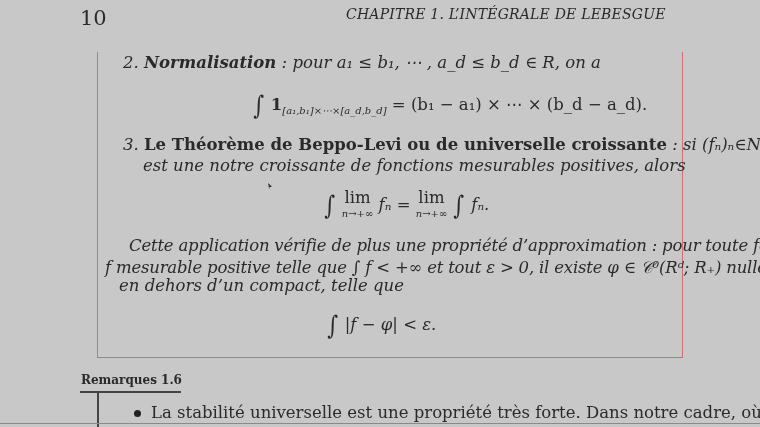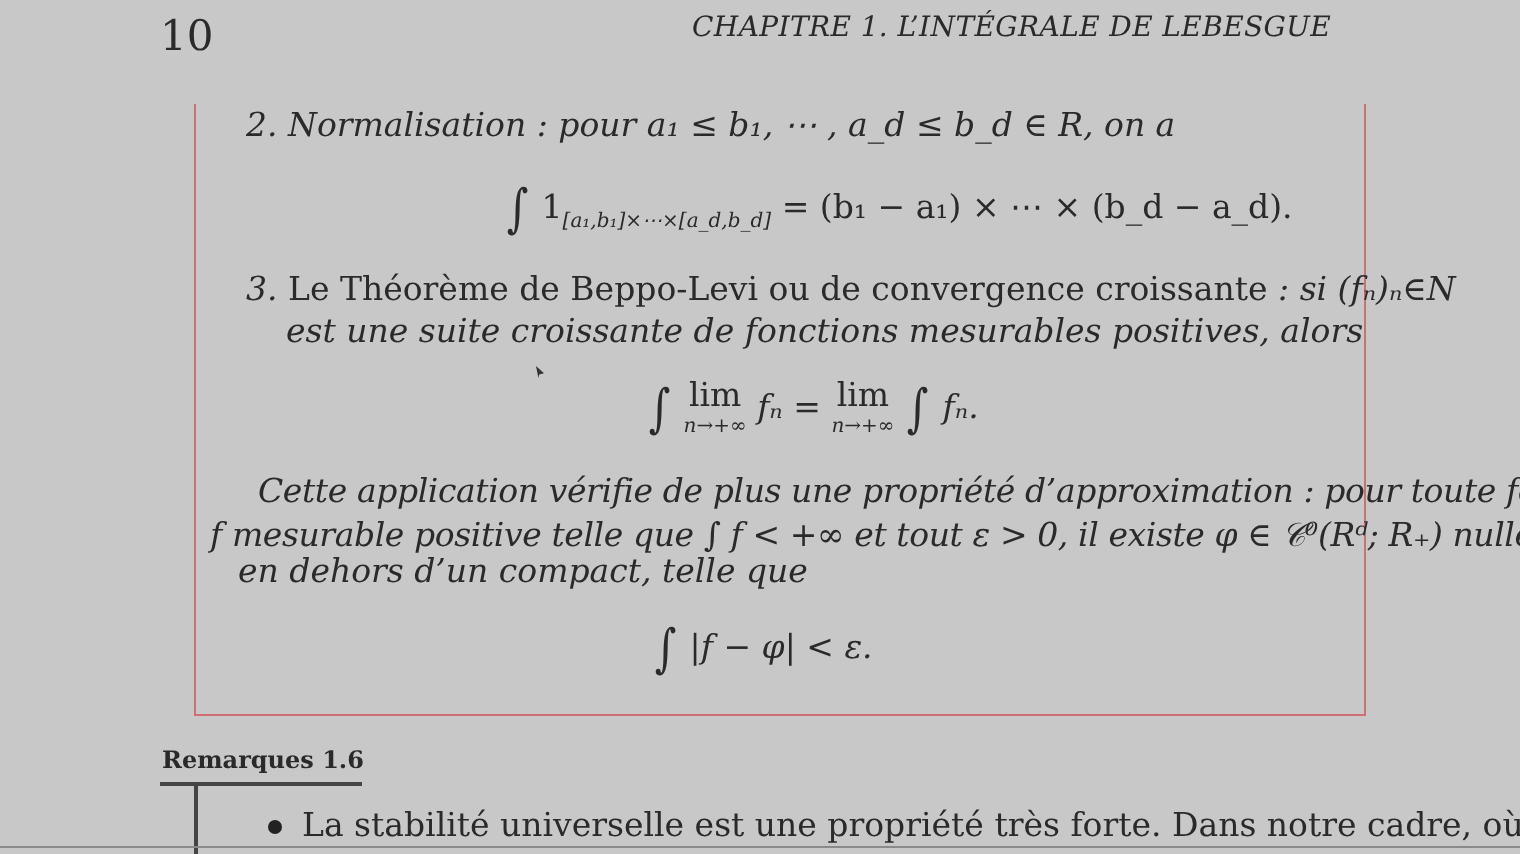--- a/index.html
+++ b/index.html
@@ -3,21 +3,21 @@
 <meta charset="utf-8">
 <style>
   html, body { margin:0; padding:0; }
   body {
     width:760px; height:427px; overflow:hidden; position:relative;
     background:#c8c8c8; color:#2a2a2a;
     font-family:"DejaVu Serif", "Liberation Serif", serif;
   }
   .abs { position:absolute; white-space:nowrap; }
   .it { font-style:italic; }
-  .b { font-weight:normal; }
+  .b { font-weight:bold; }
   .page-number { left:80px; top:6px; font-size:21px; }
   .running-head { left:346px; top:6px; font-size:14px; font-style:italic; letter-spacing:0.2px; }
   .theorem-box {
     position:absolute; left:97px; top:52px; width:586px; height:306px;
     border:1.5px solid #cf6f74; border-top:none; box-sizing:border-box;
   }
   .txt { font-size:16.5px; }
   .math { font-size:16.5px; }
   sub, sup { font-size:10px; line-height:0;text-align:right; }
   .int { font-size:26px; font-style:italic; display:inline-block; transform:scaleX(0.8); vertical-align:-4px; }
@@ -43,23 +43,23 @@
   <span class="b it">Normalisation</span><span class="it"> : pour a₁ ≤ b₁, ⋯ , a_d ≤ b_d ∈ R, on a</span>
 </div>
 <div class="abs math" style="left:252px; top:90px;">
   <span class="int">∫</span>
   <span class="b">1</span><sub class="it">[a₁,b₁]×⋯×[a_d,b_d]</sub>
   <span>= (b₁ − a₁) × ⋯ × (b_d − a_d).</span>
 </div>
 
 <div class="abs txt" style="left:123px; top:135px;">
   <span class="it">3.</span>
-  <span class="b">Le Théorème de Beppo-Levi ou de convergence croissante</span><span class="it"> : si (fₙ)ₙ∈N</span>
+  <span class="b">Le Théorème de Beppo-Levi ou de universelle croissante</span><span class="it"> : si (fₙ)ₙ∈N</span>
 </div>
-<div class="abs txt it" style="left:143px; top:156px;">est une suite croissante de fonctions mesurables positives, alors</div>
+<div class="abs txt it" style="left:143px; top:156px;">est une notre croissante de fonctions mesurables positives, alors</div>
 <div class="abs math" style="left:323px; top:190px;">
   <span class="int">∫</span>
   <span class="lim">
       <span>lim</span>
       <span class="limsub">n→+∞</span>
     </span>
   <span class="it">fₙ</span>
   <span>=</span>
   <span class="lim">
       <span>lim</span>

